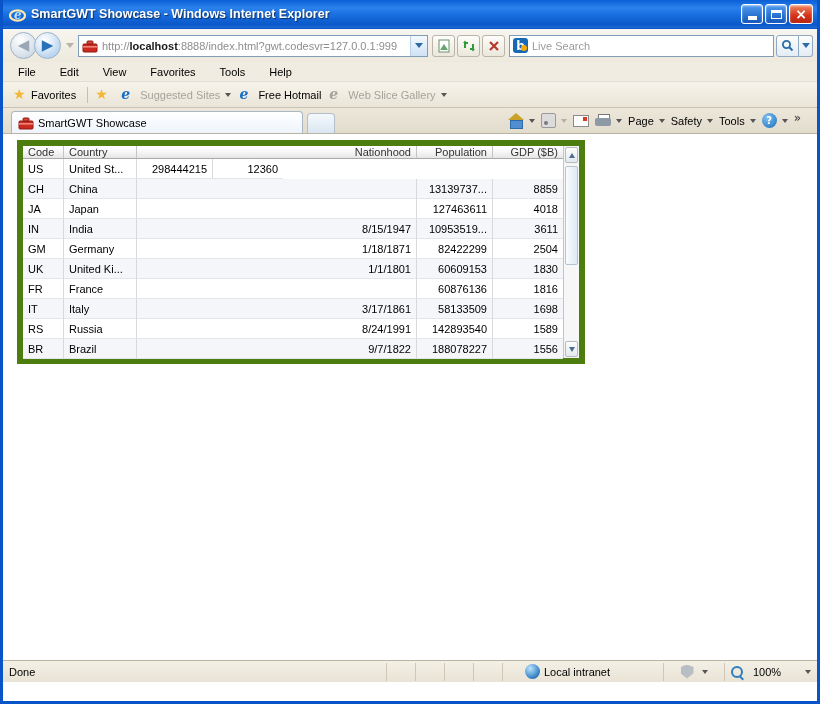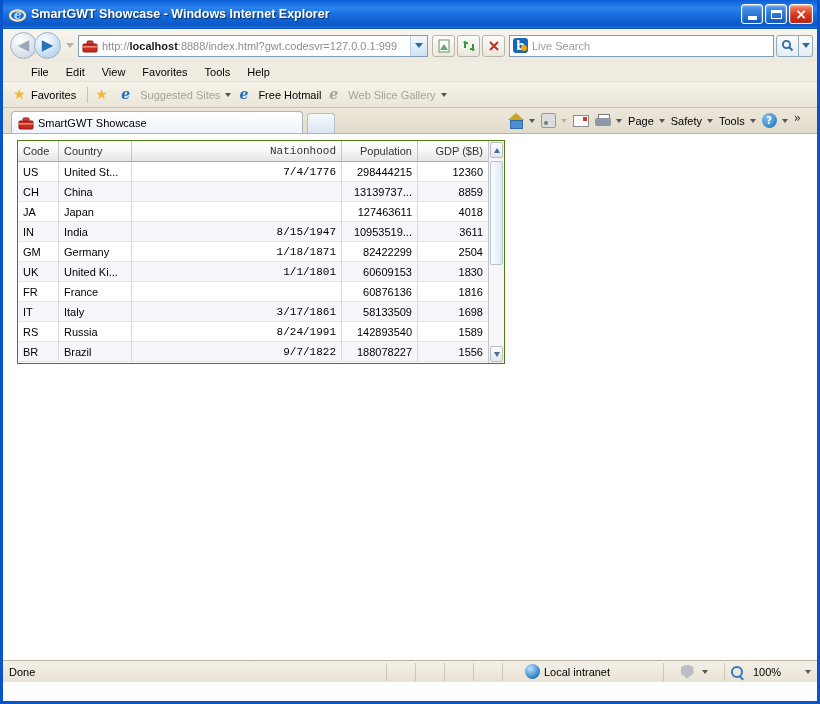--- a/index.html
+++ b/index.html
@@ -139,21 +139,21 @@
   }
   .search-caret {
     width: 14px; height: 22px; flex: 0 0 auto;
     border: 1px solid #8fa9c2; border-left: none; border-radius: 0 3px 3px 0;
     background: linear-gradient(to bottom,#fdfdfc,#e3ecf5);
     display: flex; align-items: center; justify-content: center;
   }
 
   .menubar {
     height: 20px; display: flex; align-items: center;
-    padding-left: 20px; gap: 1px;
+    padding-left: 7px; gap: 8px;
     background: #f1ece1;
     border-bottom: 1px solid #e4dfd2;
   }
   .menu-item { padding: 2px 8px; font-size: 11px; color: #000; }
 
   .favbar {
     height: 26px; display: flex; align-items: center;
     padding-left: 8px; gap: 0;
     background: linear-gradient(to bottom,#f6f3ea,#eae5d8);
     border-bottom: 1px solid #c9c3b4;
@@ -241,22 +241,22 @@
     height: 527px;
     overflow: hidden;
     position: relative;
     border-top: 1px solid #b9b3a4;
   }
 
   
   .grid {
     position: absolute;
     left: 14px; top: 6px;
-    width: 488px; height: 224px;
-    border: 1px solid #4d7c0f;
+    width: 568px; height: 224px;
+    border: 6px solid #4d7c0f;
     background: #fff;
     font-size: 11px;
   }
   .grid-inner { display: flex; width: 100%; height: 100%; }
   .grid-cols { flex: 1 1 auto; min-width: 0; display: flex; flex-direction: column; }
   .grid-header { display: flex; height: 21px; }
   .hcell {
     background: linear-gradient(to bottom,#ffffff 0%, #f7f7f7 45%, #e6e6e6 100%);
     border-right: 1px solid #c4c4c4;
     border-bottom: 1px solid #a9a9a9;
@@ -274,21 +274,21 @@
     border-right: 1px solid #d9d9d9;
     border-bottom: 1px solid #e2e6ea;
     display: flex; align-items: center;
     padding: 0 5px;
     color: #000; font-size: 11px;
     overflow: hidden; white-space: nowrap;
   }
   .gcell.right { justify-content: flex-end; }
   .c-code { width: 41px; flex: 0 0 41px; }
   .c-country { width: 73px; flex: 0 0 73px; }
-  .c-nation { flex: 1 1 auto; min-width: 0; font-family: Liberation Mono, monospace; }
+  .c-nation { flex: 1 1 auto; min-width: 0; }
   .c-pop { width: 76px; flex: 0 0 76px; }
   .c-gdp { width: 70px; flex: 0 0 70px; border-right: none; }
 
   .vscroll {
     width: 16px; flex: 0 0 16px;
     border-left: 1px solid #c4c4c4;
     background: #f3f3f3;
     display: flex; flex-direction: column;
     position: relative;
   }
@@ -530,21 +530,20 @@
             <div class="hcell c-country">Country</div>
             <div class="hcell c-nation right">Nationhood</div>
             <div class="hcell c-pop right">Population</div>
             <div class="hcell c-gdp right">GDP ($B)</div>
           </div>
 
           <div class="grid-body">
             <div class="grow even">
               <div class="gcell c-code">US</div>
               <div class="gcell c-country">United St...</div>
-              <div class="gcell c-nation right">7/4/1776</div>
               <div class="gcell c-pop right">298444215</div>
               <div class="gcell c-gdp right">12360</div>
             </div>
             <div class="grow odd">
               <div class="gcell c-code">CH</div>
               <div class="gcell c-country">China</div>
               <div class="gcell c-nation right"></div>
               <div class="gcell c-pop right">13139737...</div>
               <div class="gcell c-gdp right">8859</div>
             </div>

